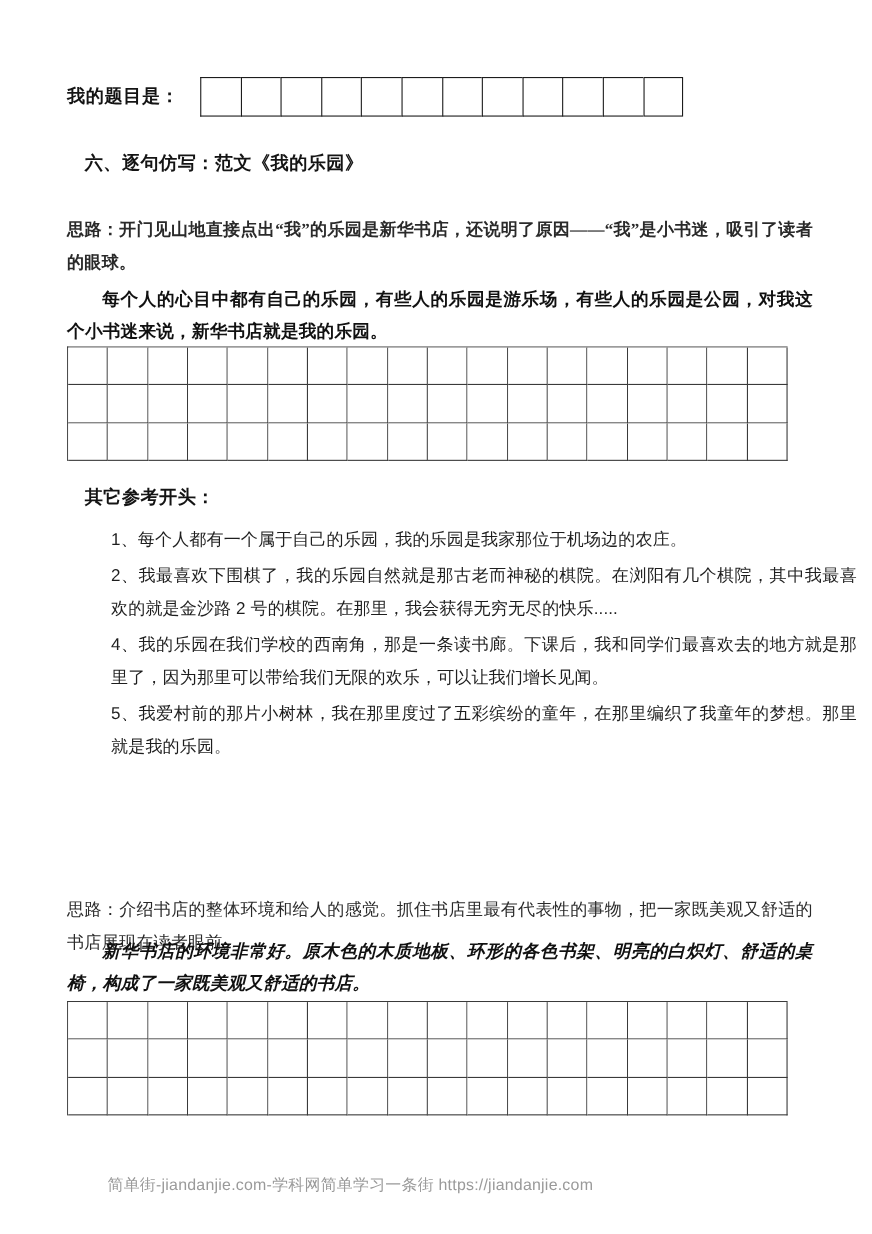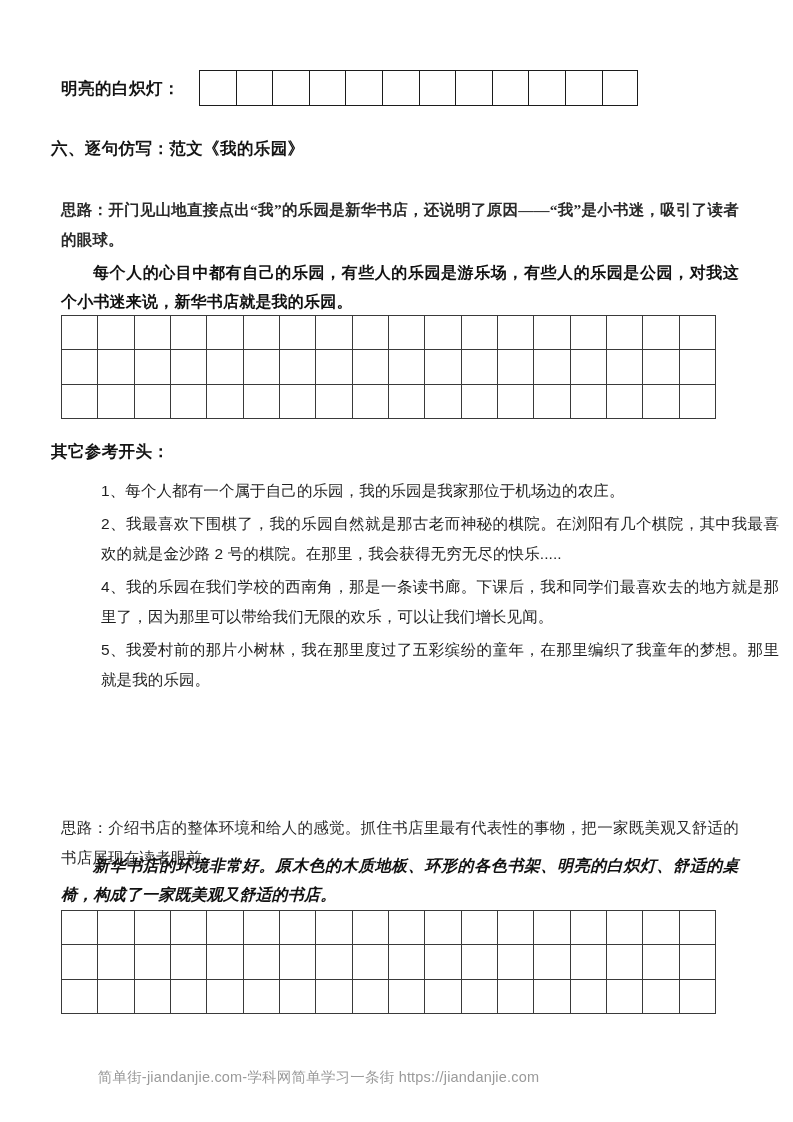--- a/index.html
+++ b/index.html
@@ -55,21 +55,21 @@
     border-right: none;
     background: #fff;
   }
   .title-grid .cell:last-child {
     border-right: 1.4px solid #1c1c1c;
   }
 
   
   .section-heading {
     position: absolute;
-    left: 51px;
+    left: 77px;
     font-size: 16.5px;
     font-weight: bold;
     color: #141414;
     letter-spacing: 0.4px;
     white-space: nowrap;
   }
   #heading-six { top: 138px; }
   #heading-other { top: 441px; }
 
   
@@ -154,21 +154,21 @@
     color: #9a9a9a;
     letter-spacing: 0.2px;
   }
 </style>
 </head>
 <body>
 
 <div class="page">
 
   <div class="title-line">
-    <span class="title-label">明亮的白炽灯：</span>
+    <span class="title-label">我的题目是：</span>
     <div class="title-grid" id="title-grid">
         <div class="cell"></div>
         <div class="cell"></div>
         <div class="cell"></div>
         <div class="cell"></div>
         <div class="cell"></div>
         <div class="cell"></div>
         <div class="cell"></div>
         <div class="cell"></div>
         <div class="cell"></div>

